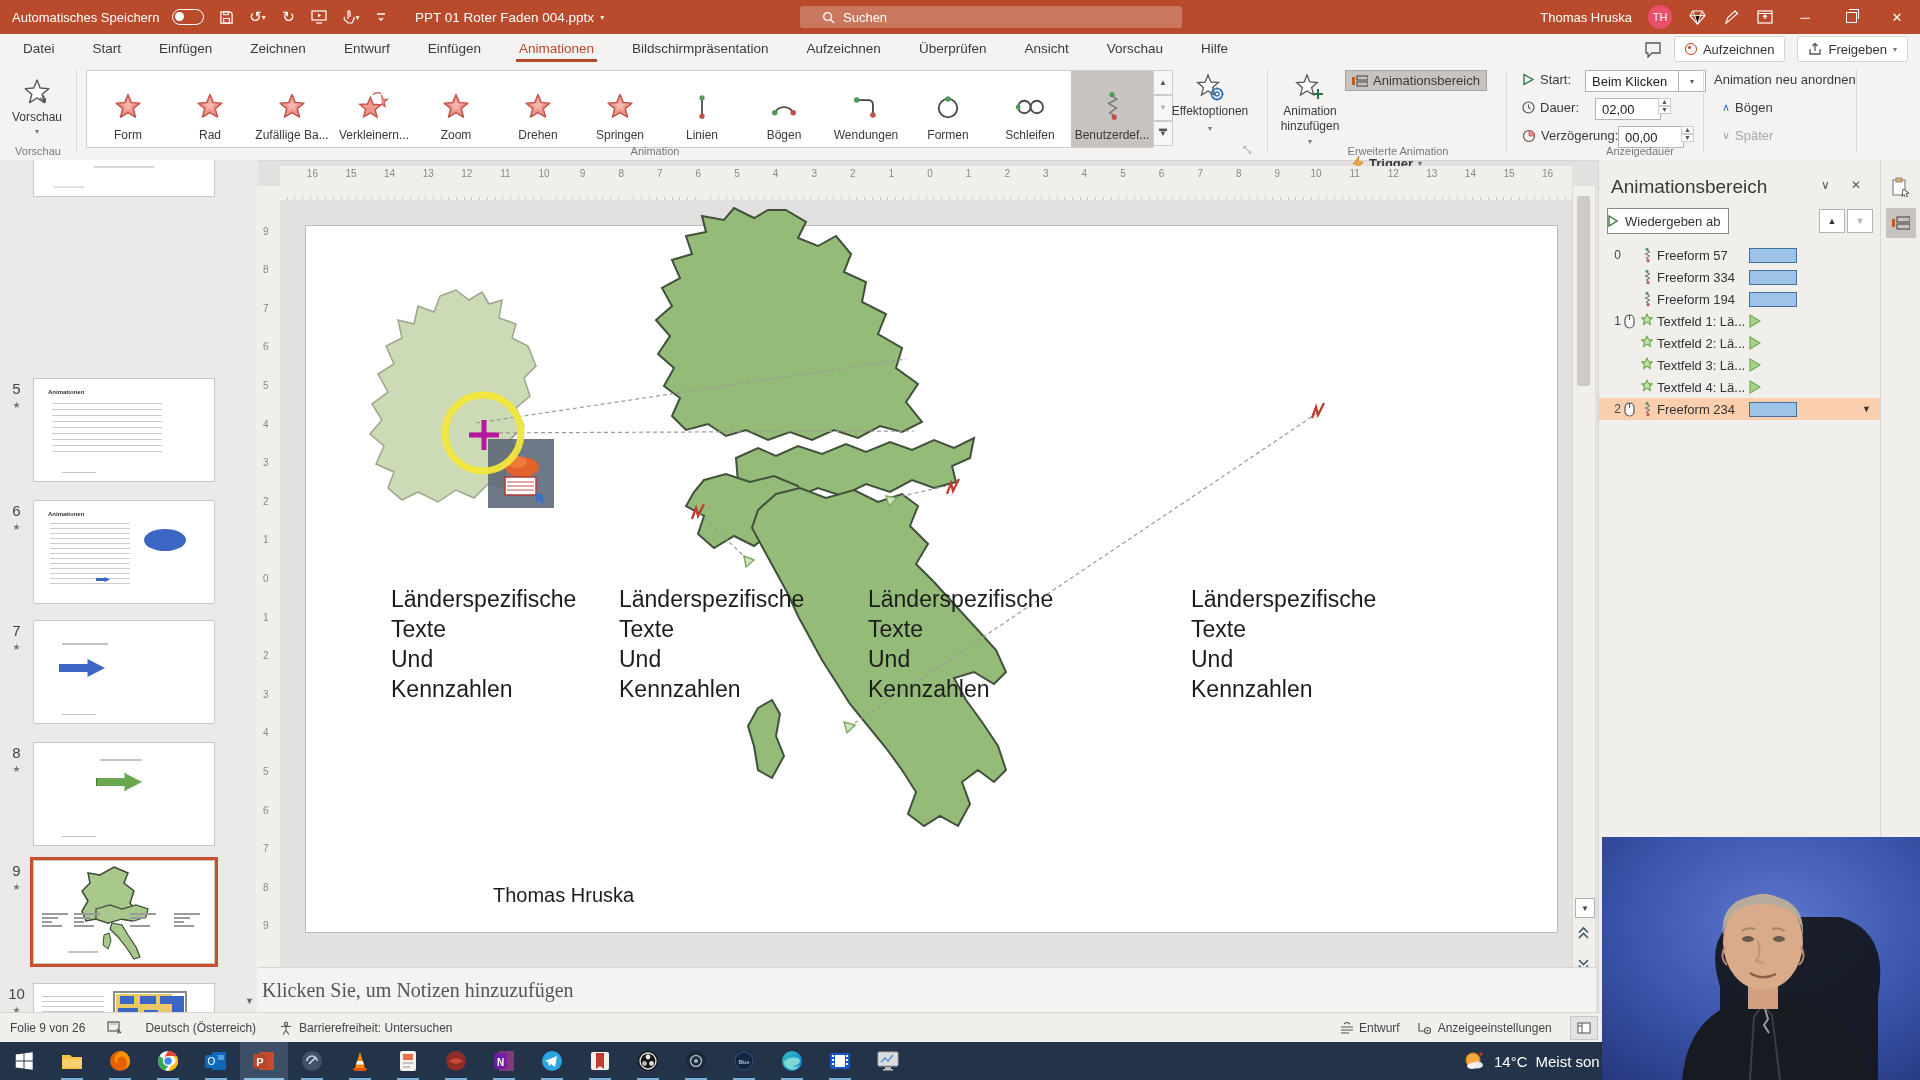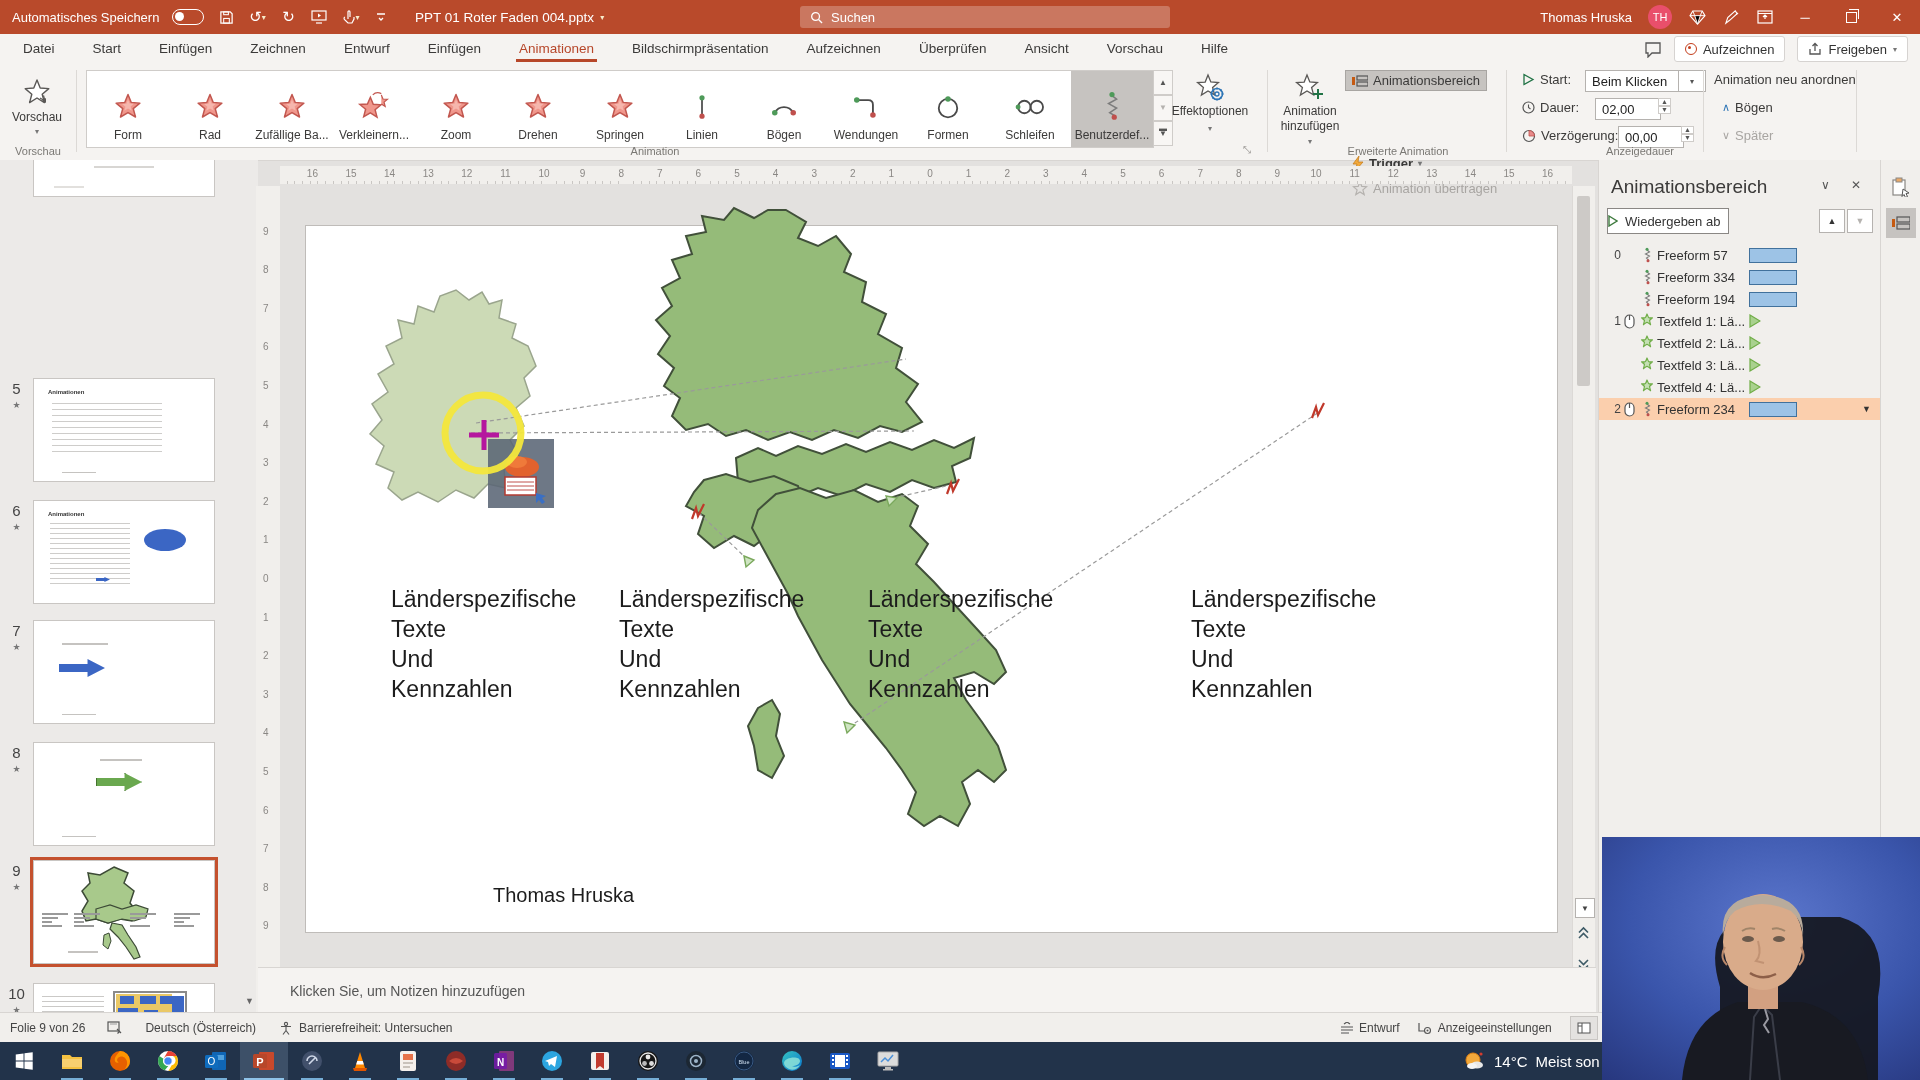--- a/index.html
+++ b/index.html
@@ -5,21 +5,21 @@
   html,body{margin:0;padding:0;background:#555;font-family:"Liberation Sans",sans-serif;}
   .screen{position:relative;width:1920px;height:1080px;background:#e3e1df;overflow:hidden;font-family:"Liberation Sans",sans-serif;}
   
   .titlebar{position:absolute;left:0;top:0;width:1920px;height:34px;background:#b94a2b;color:#fff;display:flex;align-items:center;}
   .qat{display:flex;align-items:center;gap:13px;margin-left:12px;font-size:13px;}
   .toggle{width:30px;height:14px;border:1.5px solid #fff;border-radius:8px;position:relative;}
   .toggle .knob{position:absolute;left:2px;top:1.5px;width:9px;height:9px;border-radius:50%;background:#fff;}
   .qat-ico{width:18px;height:18px;display:inline-flex;align-items:center;justify-content:center;font-size:15px;color:#fff;}
   .caret{font-size:8px;color:#ffd;opacity:.9;}
   .doc-title{position:absolute;left:415px;top:0;height:34px;display:flex;align-items:center;font-size:13.5px;color:#fff;gap:6px;}
-  .searchpill{position:absolute;left:800px;top:6px;width:360px;height:22px;background:rgba(255,255,255,.25);border-radius:3px;display:flex;align-items:center;gap:8px;padding-left:10px;color:#fff;font-size:13px;}
+  .searchpill{position:absolute;left:800px;top:6px;width:360px;height:22px;background:rgba(255,255,255,.25);border-radius:3px;display:flex;align-items:center;gap:8px;padding-left:22px;color:#fff;font-size:13px;}
   .tb-right{position:absolute;right:0;top:0;height:34px;display:flex;align-items:center;gap:16px;padding-right:8px;}
   .user-name{font-size:13px;color:#fff;}
   .avatar{width:24px;height:24px;border-radius:50%;background:#e94f6b;color:#fff;font-size:11px;display:flex;align-items:center;justify-content:center;}
   .win-btn{width:30px;height:34px;display:flex;align-items:center;justify-content:center;color:#fff;font-size:13px;}
   .restore-glyph{width:9px;height:9px;border:1.2px solid #fff;position:relative;}
   .restore-glyph:before{content:"";position:absolute;left:2px;top:-4px;width:9px;height:9px;border:1.2px solid #fff;border-left:none;border-bottom:none;}
   
   .menubar{position:absolute;left:0;top:34px;width:1920px;height:28px;background:#f5f3f1;display:flex;align-items:center;}
   .tabs{display:flex;margin-left:10px;gap:12px;}
   .tab{padding:0 13px;font-size:13.5px;color:#3b3a39;height:28px;display:flex;align-items:center;position:relative;cursor:default;}
@@ -51,21 +51,21 @@
   
   .thumbs{position:absolute;left:0;top:160px;width:258px;height:852px;background:#eceae8;overflow:hidden;}
   .thumb-item{position:absolute;left:0;width:258px;display:flex;}
   .thumb-meta{width:33px;display:flex;flex-direction:column;align-items:center;padding-top:2px;font-size:15px;color:#444;}
   .thumb-meta .star{font-size:9px;color:#777;margin-top:3px;}
   .thumb-box{width:180px;height:102px;background:#fff;border:1px solid #c9c6c3;position:relative;overflow:hidden;}
   .thumb-box.sel{outline:3px solid #c4512e;}
   .thumb-scroll-arrow{position:absolute;right:4px;bottom:6px;font-size:9px;color:#666;}
   .vruler{position:absolute;left:256px;top:186px;width:24px;height:826px;background:#f1efec;font-size:10px;color:#8a8784;}
   .vruler span{position:absolute;left:7px;transform:translateY(-50%);}
-  .hruler{position:absolute;left:280px;top:166px;width:1292px;height:18px;background:#f1efec;font-size:10px;color:#8a8784;
+  .hruler{position:absolute;left:280px;top:166px;width:1292px;height:34px;background:#f1efec;font-size:10px;color:#8a8784;
           background-image:repeating-linear-gradient(90deg,transparent 0 6.7px,#c9c6c3 6.7px 7.7px);background-size:100% 3px;background-position:0 100%;background-repeat:no-repeat;}
   .hruler span{position:absolute;top:2px;transform:translateX(-50%);background:#f1efec;padding:0 2px;}
   .slide-canvas{position:absolute;left:305px;top:225px;width:1251px;height:706px;background:#fff;border:1px solid #bfbcb9;}
   .slide-svg{position:absolute;left:0;top:0;overflow:visible;}
   .tb-block{position:absolute;top:358px;font-size:23px;line-height:30px;color:#1c1c1c;}
   .slide-author{position:absolute;left:187px;top:658px;font-size:20px;color:#1c1c1c;}
   .slide-scrollbar{position:absolute;left:1572px;top:186px;width:22px;height:826px;background:#f1efec;border-left:1px solid #dcd9d6;}
   .sb-thumb{position:absolute;left:4px;top:10px;width:13px;height:190px;background:#cdcac7;border-radius:2px;}
   .sb-btn{position:absolute;left:2px;width:18px;height:18px;border:1px solid #b5b2af;background:#fff;display:flex;align-items:center;justify-content:center;font-size:8px;color:#444;}
   .dbl-chev{position:absolute;left:4px;color:#3d5a66;}
@@ -82,21 +82,21 @@
   .ap-mouse{width:16px;display:flex;justify-content:center;}
   .ap-eff{width:20px;display:flex;justify-content:center;}
   .ap-label{width:88px;white-space:nowrap;overflow:hidden;}
   .ap-bar{width:46px;height:13px;background:#9dc3e6;border:1px solid #41719c;margin-left:4px;}
   .ap-dd{position:absolute;right:10px;font-size:9px;color:#333;}
   .right-strip{position:absolute;left:1880px;top:160px;width:40px;height:852px;background:#f1efec;border-left:1px solid #d8d5d2;}
   .rs-ico{position:absolute;left:5px;width:30px;height:30px;display:flex;align-items:center;justify-content:center;}
   .rs-ico.sel{background:#c6c3c0;}
   
   .notesbar{position:absolute;left:258px;top:967px;width:1338px;height:45px;background:#f5f3f1;border-top:1px solid #d8d5d2;display:flex;align-items:center;}
-  .notes-ph{margin-left:32px;font-size:14px;color:#555;}
+  .notes-ph{margin-left:4px;font-size:20px;color:#555;font-family:Liberation Serif, serif;}
   .statusbar{position:absolute;left:0;top:1012px;width:1920px;height:30px;background:#f1efec;border-top:1px solid #d8d5d2;font-size:12px;color:#444;}
   .st-left{position:absolute;left:10px;top:0;height:30px;display:flex;align-items:center;gap:22px;}
   .st-right{position:absolute;left:1340px;top:0;height:30px;display:flex;align-items:center;gap:18px;}
   .st-item{display:flex;align-items:center;gap:5px;}
   .view-ico{width:26px;height:22px;border:1px solid #c9c6c3;background:#e4e2e0;display:flex;align-items:center;justify-content:center;font-size:11px;color:#555;}
   
   .taskbar{position:absolute;left:0;top:1042px;width:1920px;height:38px;background:#22334a;}
   .tb-icons{display:flex;height:38px;}
   .tb-cell{width:48px;height:38px;display:flex;align-items:center;justify-content:center;position:relative;}
   .tb-cell.active{background:#3d5068;}

